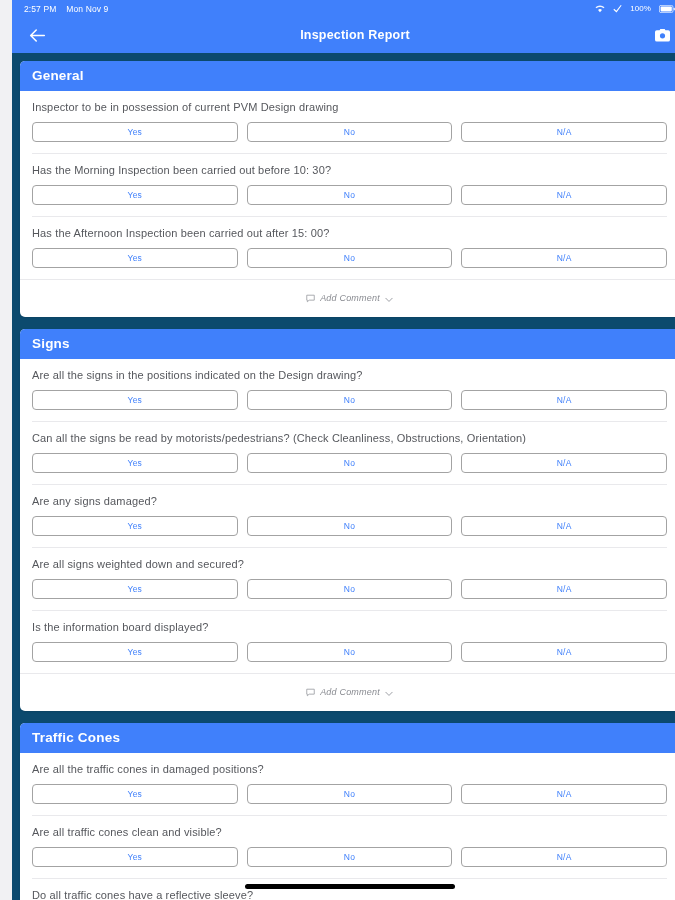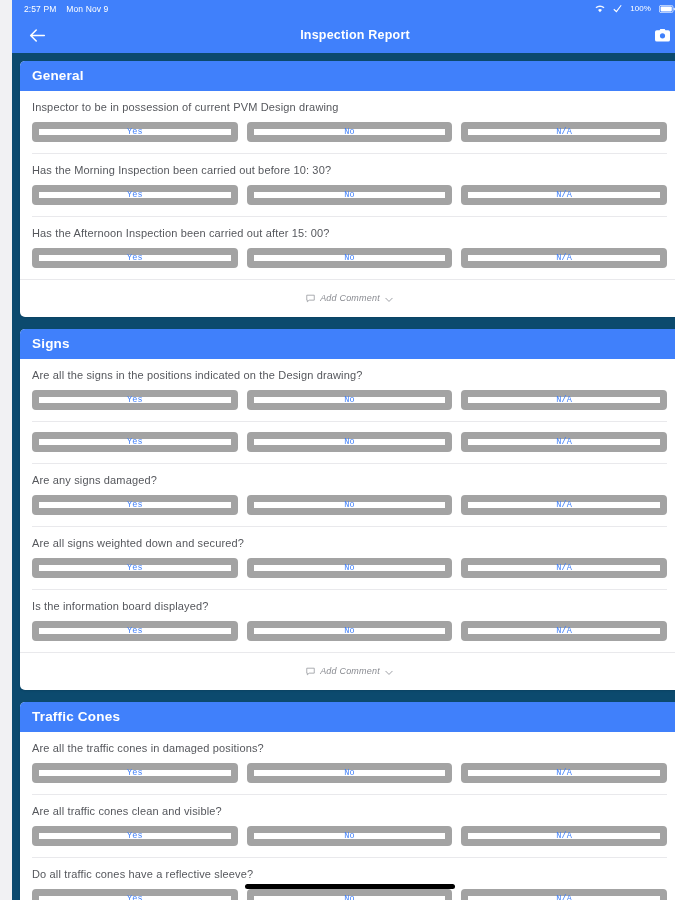--- a/index.html
+++ b/index.html
@@ -97,31 +97,31 @@
     letter-spacing: .15px;
   }
   .answer-row {
     display: flex;
     gap: 9px;
     padding-bottom: 11px;
   }
   .answer-btn {
     flex: 1;
     height: 20px;
-    border: 7px solid #a3a3a3;
+    border: 1px solid #a3a3a3;
     border-radius: 4px;
     background: #ffffff;
     color: #4080fb;
     font-size: 8.5px;
     display: flex;
     align-items: center;
     justify-content: center;
     cursor: pointer;
     letter-spacing: .2px;
-    font-family: Liberation Mono, monospace;
+    font-family: Liberation Sans, sans-serif;
   }
 
   .comment-row {
     border-top: 1px solid #e9e9ec;
     display: flex;
     align-items: center;
     justify-content: center;
     gap: 5px;
     padding: 9px 0 10px 0;
     cursor: pointer;
@@ -238,20 +238,21 @@
           <div class="card-body">
             <div class="question-block">
               <div class="question-text">Are all the signs in the positions indicated on the Design drawing?</div>
               <div class="answer-row">
                 <div class="answer-btn">Yes</div>
                 <div class="answer-btn">No</div>
                 <div class="answer-btn">N/A</div>
               </div>
             </div>
             <div class="question-block">
+              <div class="question-text">Can all the signs be read by motorists/pedestrians? (Check Cleanliness, Obstructions, Orientation)</div>
               <div class="answer-row">
                 <div class="answer-btn">Yes</div>
                 <div class="answer-btn">No</div>
                 <div class="answer-btn">N/A</div>
               </div>
             </div>
             <div class="question-block">
               <div class="question-text">Are any signs damaged?</div>
               <div class="answer-row">
                 <div class="answer-btn">Yes</div>

